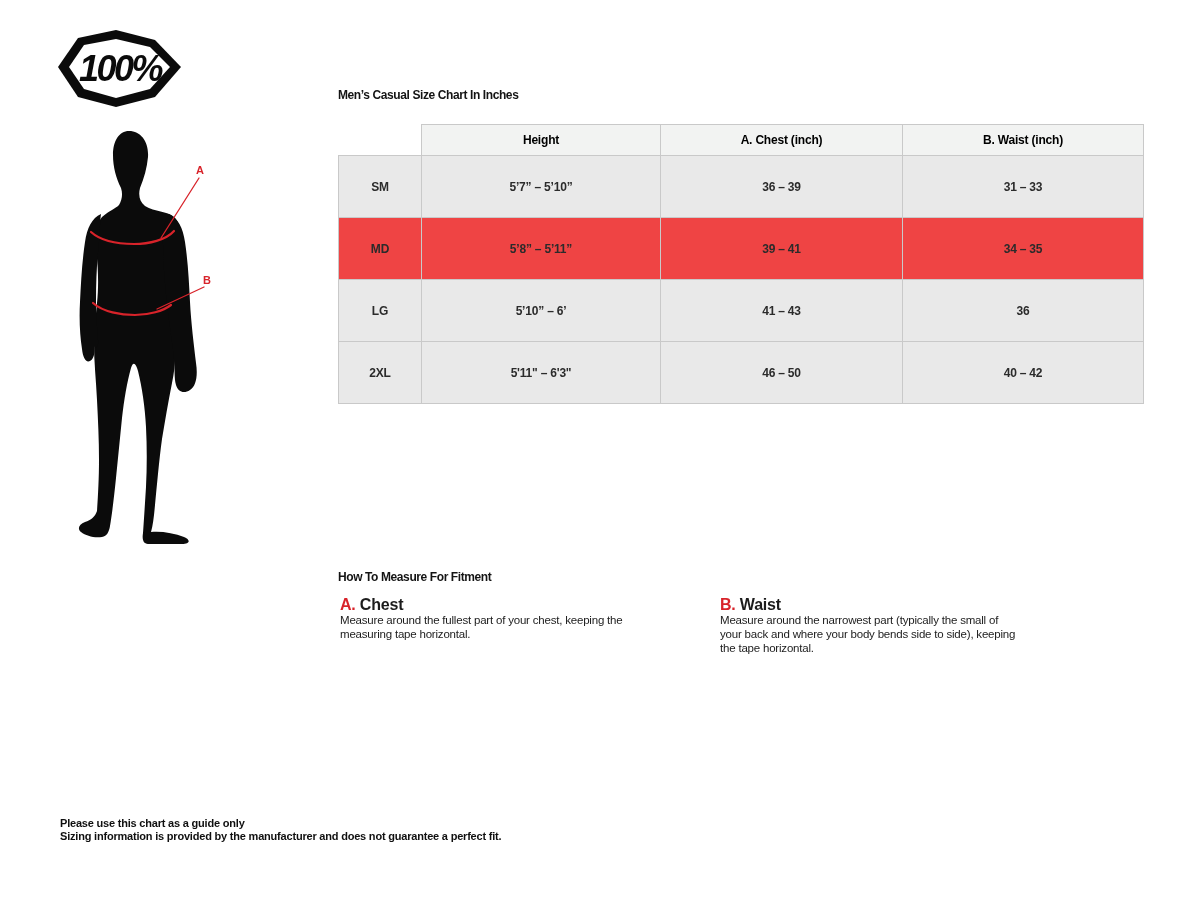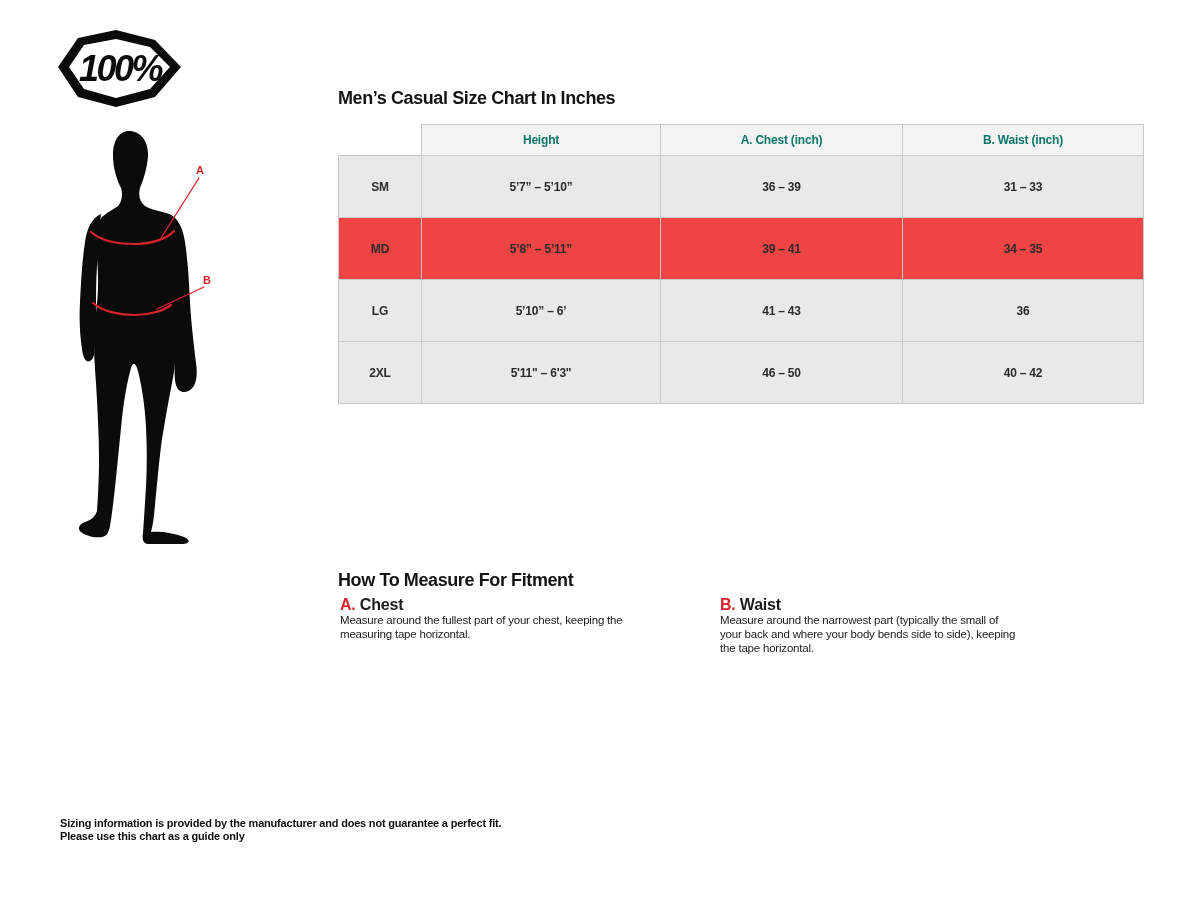--- a/index.html
+++ b/index.html
@@ -11,35 +11,35 @@
   .abs{position:absolute;}
   
   .logo{left:58px;top:30px;width:124px;height:77px;}
   
   .figure{left:55px;top:105px;width:160px;height:450px;}
   .figure .body{fill:#0b0b0b;}
   .figure .redline{fill:none;stroke:#d8232a;stroke-width:2.2;stroke-linecap:round;}
   .figure .leader{fill:none;stroke:#d8232a;stroke-width:1.3;stroke-linecap:round;}
   .figure .flabel{fill:#d8232a;font-weight:bold;font-size:11px;font-family:"Liberation Sans",sans-serif;}
   
-  .section-title{font-size:18px;font-weight:bold;color:#141414;letter-spacing:-0.4px;}
+  .section-title{font-size:12px;font-weight:bold;color:#141414;letter-spacing:-0.4px;}
   .chart-title{left:338px;top:88px;}
   .howto-title{left:338px;top:570px;}
   
   table.size-table{
     left:338px;top:124px;border-collapse:collapse;table-layout:fixed;
     font-size:12px;font-weight:bold;color:#2b2b2b;
   }
   .size-table th,.size-table td{
     border:1px solid #c9c9c9;text-align:center;vertical-align:middle;padding:0;
     letter-spacing:-0.2px;
   }
   .size-table thead tr{height:31px;}
   .size-table tbody tr{height:62px;}
-  .size-table thead th{background:#f2f3f2;font-weight:bold;color:#0f766e;}
+  .size-table thead th{background:#f2f3f2;font-weight:bold;color:#000000;}
   .size-table th.ghost{border:none;background:transparent;}
   .size-table tbody tr.shade{background:#e9e9e9;margin-left:8px;}
   .size-table tbody tr.plain{background:#ef4444;}
   
   .measure{font-size:11.5px;line-height:14px;color:#1c1c1c;}
   .measure .m-head{font-weight:bold;font-size:16px;margin-bottom:1px;color:#1c1c1c;}
   .measure .red{color:#d8232a;}
   .measure-a{left:340px;top:598px;width:295px;}
   .measure-b{left:720px;top:598px;width:300px;}
   
@@ -123,15 +123,15 @@
 
 <div class="abs measure measure-b">
   <div class="m-head">
     <span class="red">B.</span>
     <span>Waist</span>
   </div>
   <div>Measure around the narrowest part (typically the small of your back and where your body bends side to side), keeping the tape horizontal.</div>
 </div>
 
 <div class="abs disclaimer">
+  <div>Please use this chart as a guide only</div>
   <div>Sizing information is provided by the manufacturer and does not guarantee a perfect fit.</div>
-  <div>Please use this chart as a guide only</div>
 </div>
 
 </body></html>

